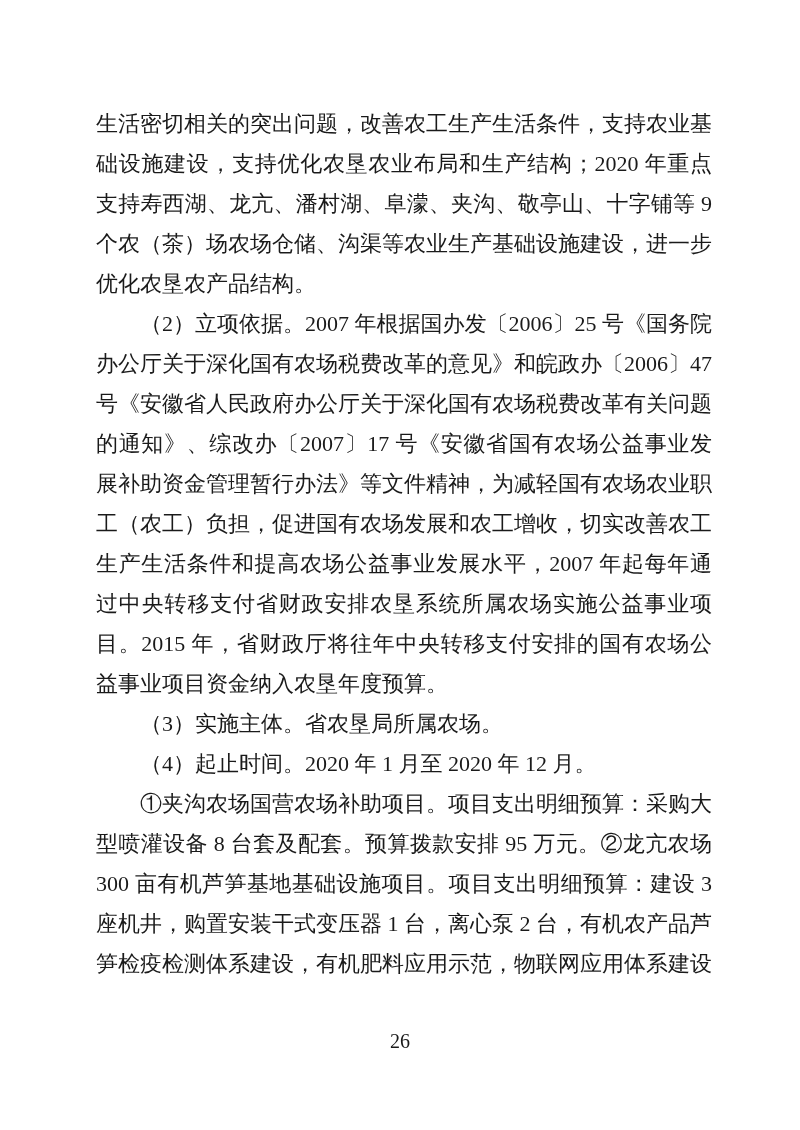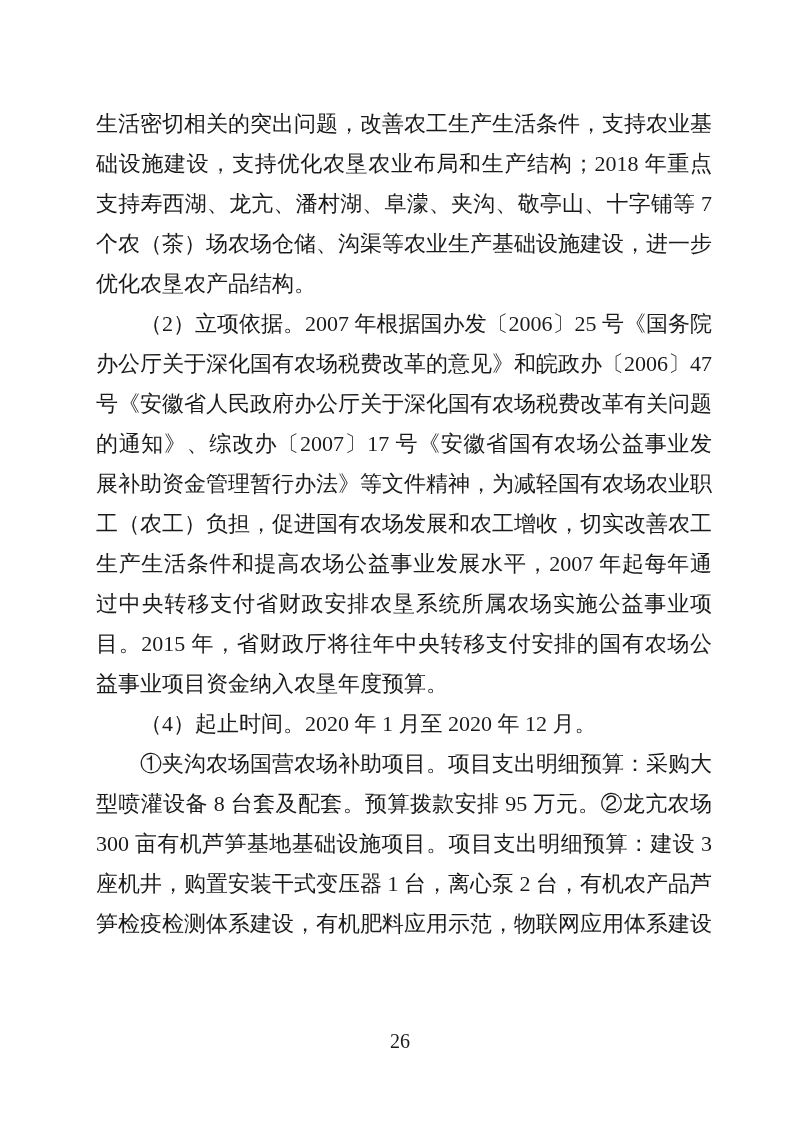--- a/index.html
+++ b/index.html
@@ -44,19 +44,20 @@
     font-size: 20px;
     line-height: 22px;
     color: #1a1a1a;
   }
 </style>
 </head>
 <body>
 
 <div class="page">
   <div class="content">
-    <p class="para">生活密切相关的突出问题，改善农工生产生活条件，支持农业基础设施建设，支持优化农垦农业布局和生产结构；2018 年重点支持寿西湖、龙亢、潘村湖、阜濛、夹沟、敬亭山、十字铺等 7 个农（茶）场农场仓储、沟渠等农业生产基础设施建设，进一步优化农垦农产品结构。</p>
+    <p class="para">生活密切相关的突出问题，改善农工生产生活条件，支持农业基础设施建设，支持优化农垦农业布局和生产结构；2020 年重点支持寿西湖、龙亢、潘村湖、阜濛、夹沟、敬亭山、十字铺等 9 个农（茶）场农场仓储、沟渠等农业生产基础设施建设，进一步优化农垦农产品结构。</p>
     <p class="para indent">（2）立项依据。2007 年根据国办发〔2006〕25 号《国务院办公厅关于深化国有农场税费改革的意见》和皖政办〔2006〕47 号《安徽省人民政府办公厅关于深化国有农场税费改革有关问题的通知》、综改办〔2007〕17 号《安徽省国有农场公益事业发展补助资金管理暂行办法》等文件精神，为减轻国有农场农业职工（农工）负担，促进国有农场发展和农工增收，切实改善农工生产生活条件和提高农场公益事业发展水平，2007 年起每年通过中央转移支付省财政安排农垦系统所属农场实施公益事业项目。2015 年，省财政厅将往年中央转移支付安排的国有农场公益事业项目资金纳入农垦年度预算。</p>
+    <p class="para indent">（3）实施主体。省农垦局所属农场。</p>
     <p class="para indent">（4）起止时间。2020 年 1 月至 2020 年 12 月。</p>
     <p class="para indent">①夹沟农场国营农场补助项目。项目支出明细预算：采购大型喷灌设备 8 台套及配套。预算拨款安排 95 万元。②龙亢农场 300 亩有机芦笋基地基础设施项目。项目支出明细预算：建设 3 座机井，购置安装干式变压器 1 台，离心泵 2 台，有机农产品芦笋检疫检测体系建设，有机肥料应用示范，物联网应用体系建设</p>
   </div>
   <div class="page-number">26</div>
 </div>
 
 </body></html>

